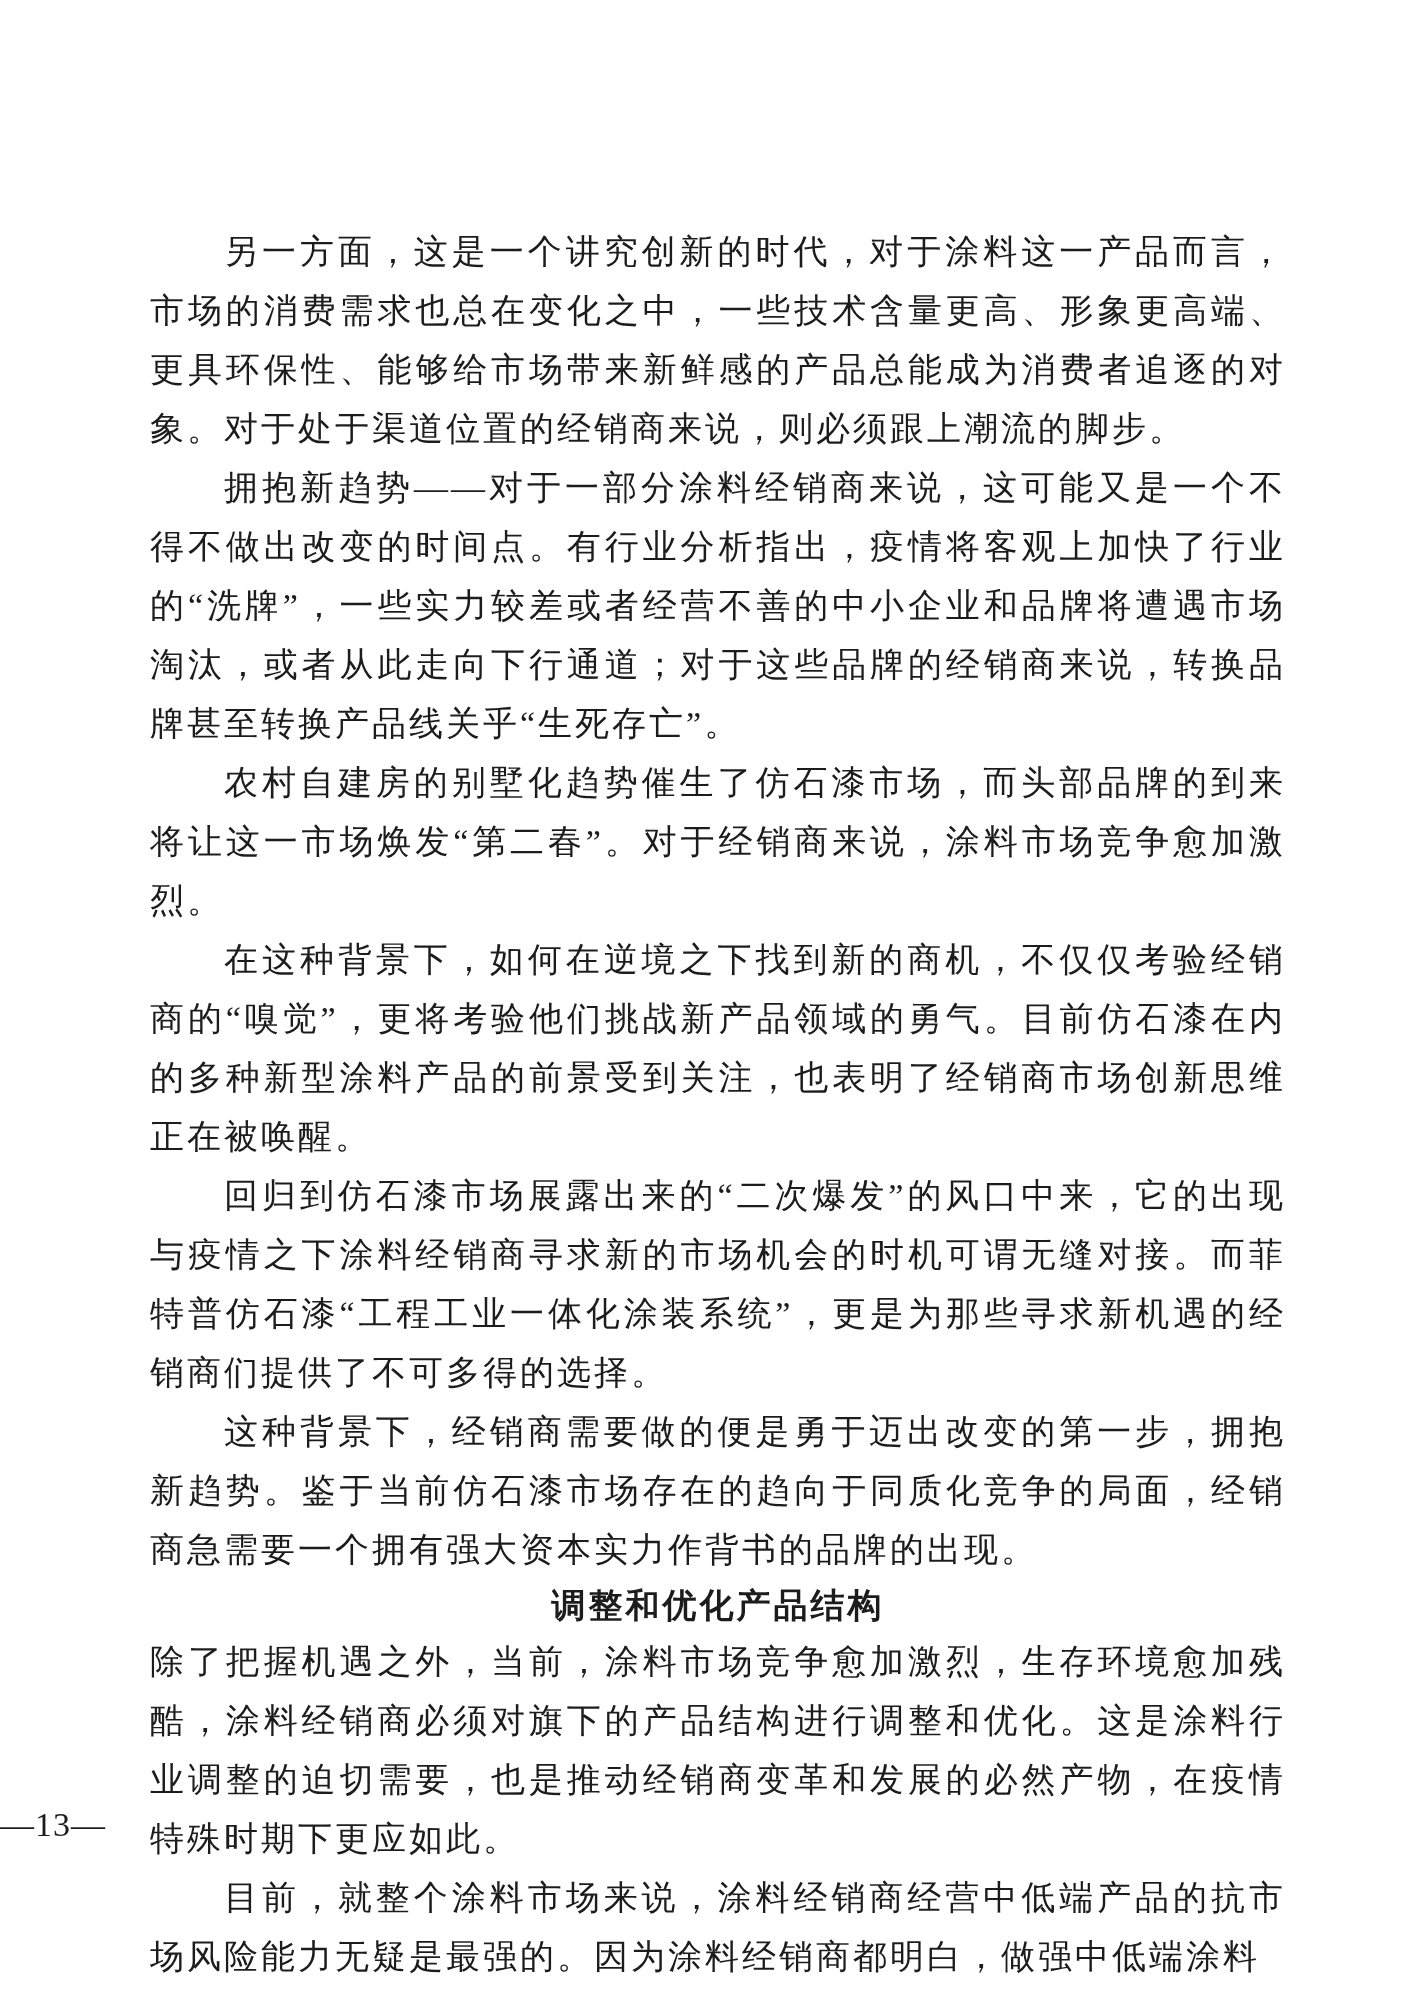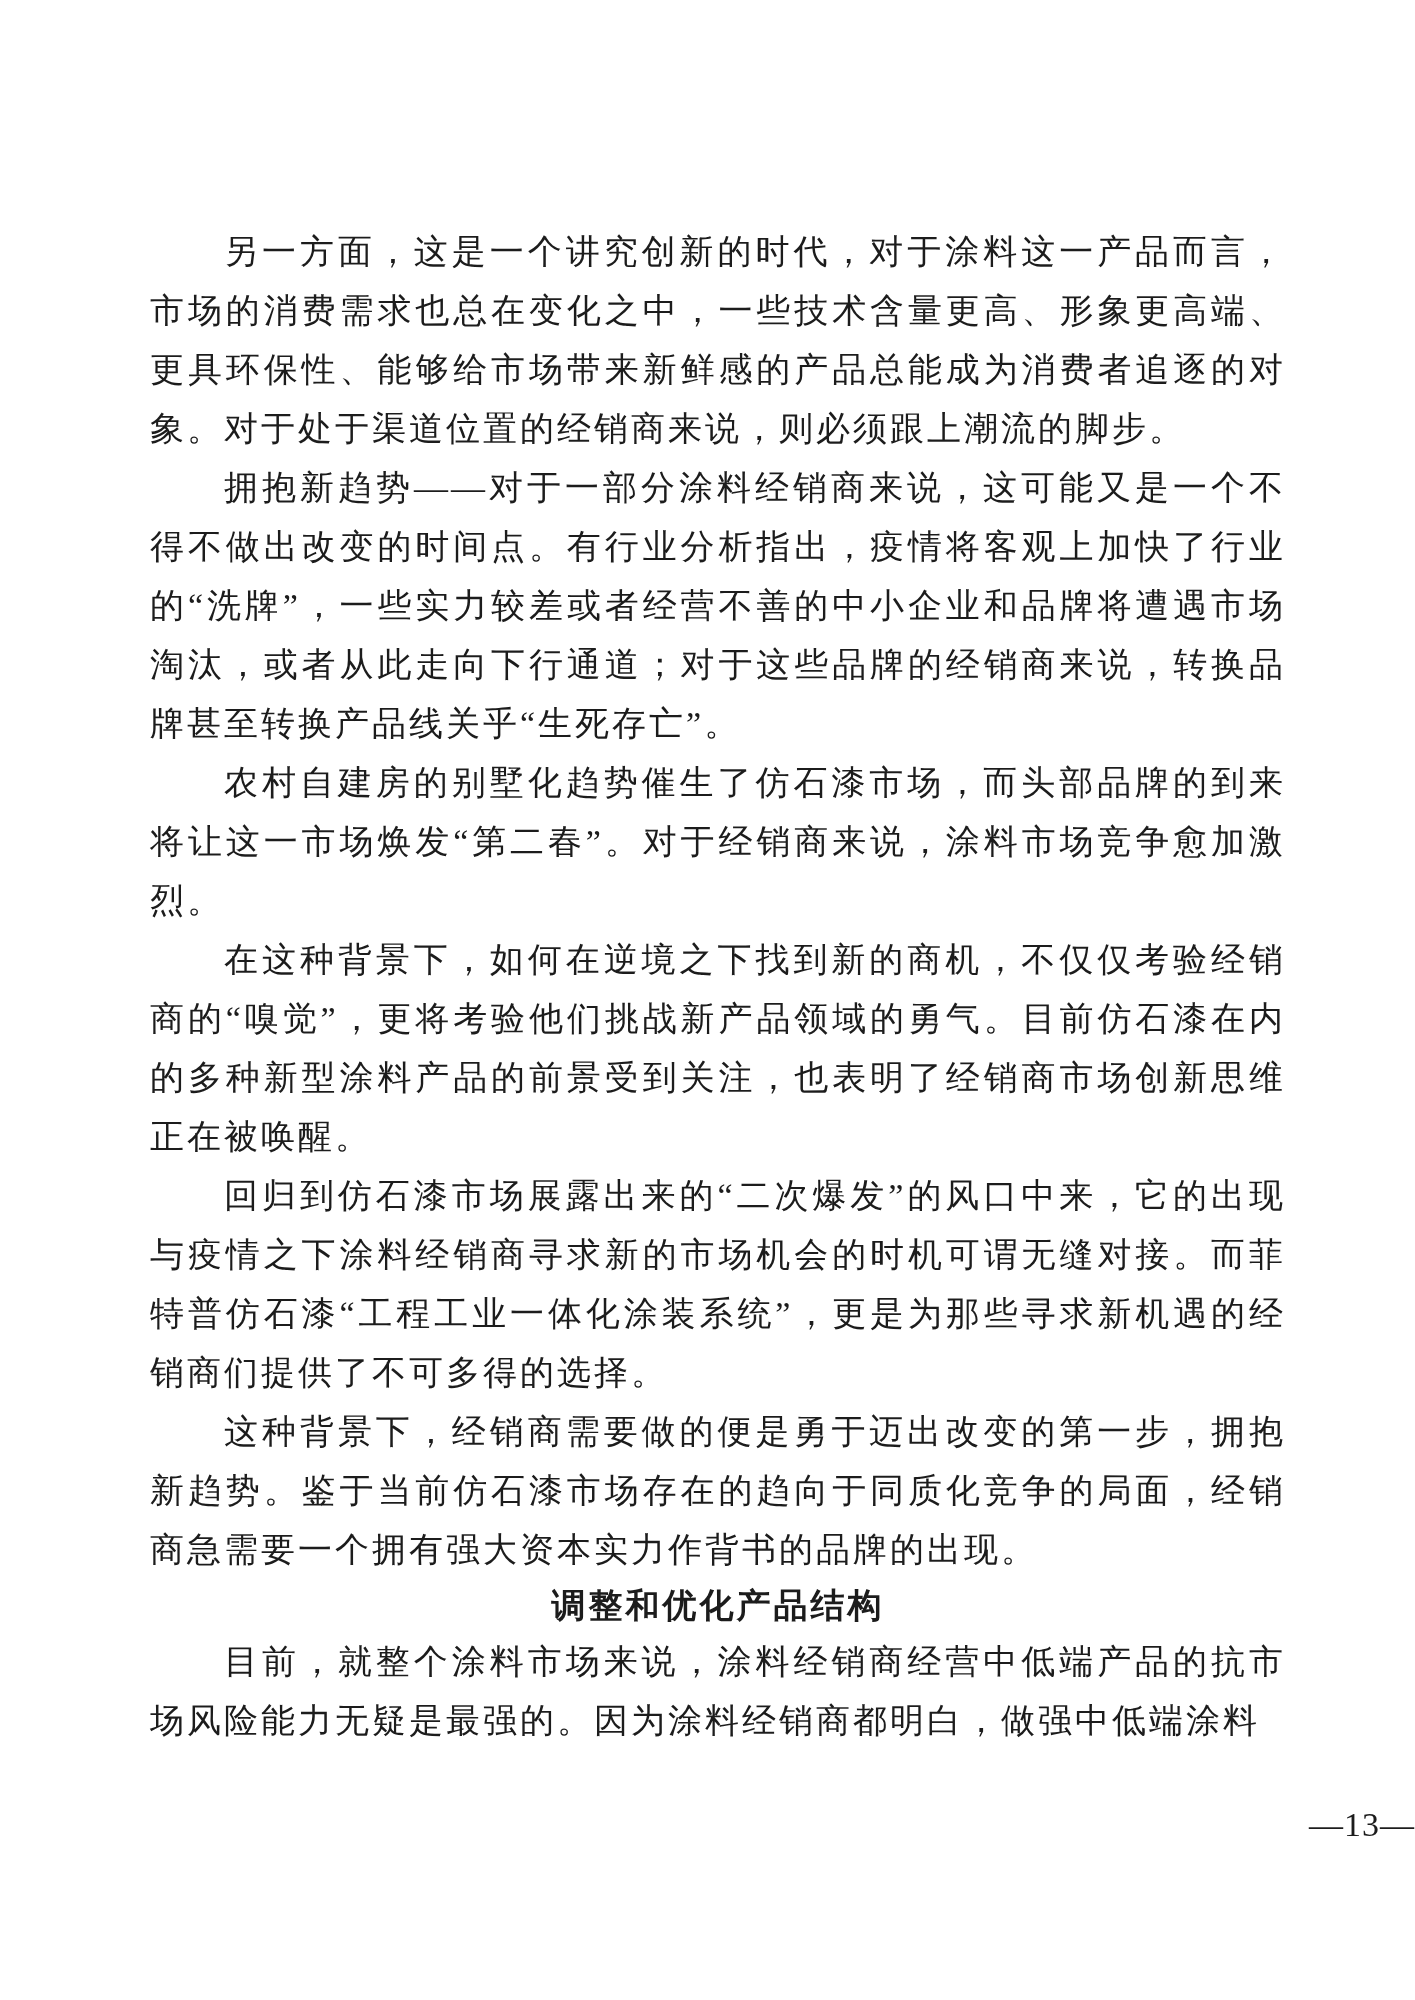--- a/index.html
+++ b/index.html
@@ -39,34 +39,35 @@
     line-height: 53px;
     letter-spacing: 3px;
     font-weight: bold;
     text-align: center;
   }
   .page-footer {
     position: absolute;
     left: 0;
     top: 1805px;
     width: 1415px;
-    text-align: right;
+    text-align: left;
     font-size: 34px;
     line-height: 40px;
     letter-spacing: 1px;
     color: #1c1c1c;
   }
 </style>
 </head>
 <body>
 
 <main class="page-body">
   <p class="para indent">另一方面，这是一个讲究创新的时代，对于涂料这一产品而言，市场的消费需求也总在变化之中，一些技术含量更高、形象更高端、更具环保性、能够给市场带来新鲜感的产品总能成为消费者追逐的对象。对于处于渠道位置的经销商来说，则必须跟上潮流的脚步。</p>
   <p class="para indent">拥抱新趋势——对于一部分涂料经销商来说，这可能又是一个不得不做出改变的时间点。有行业分析指出，疫情将客观上加快了行业的“洗牌”，一些实力较差或者经营不善的中小企业和品牌将遭遇市场淘汰，或者从此走向下行通道；对于这些品牌的经销商来说，转换品牌甚至转换产品线关乎“生死存亡”。</p>
   <p class="para indent">农村自建房的别墅化趋势催生了仿石漆市场，而头部品牌的到来将让这一市场焕发“第二春”。对于经销商来说，涂料市场竞争愈加激烈。</p>
   <p class="para indent">在这种背景下，如何在逆境之下找到新的商机，不仅仅考验经销商的“嗅觉”，更将考验他们挑战新产品领域的勇气。目前仿石漆在内的多种新型涂料产品的前景受到关注，也表明了经销商市场创新思维正在被唤醒。</p>
   <p class="para indent">回归到仿石漆市场展露出来的“二次爆发”的风口中来，它的出现与疫情之下涂料经销商寻求新的市场机会的时机可谓无缝对接。而菲特普仿石漆“工程工业一体化涂装系统”，更是为那些寻求新机遇的经销商们提供了不可多得的选择。</p>
   <p class="para indent">这种背景下，经销商需要做的便是勇于迈出改变的第一步，拥抱新趋势。鉴于当前仿石漆市场存在的趋向于同质化竞争的局面，经销商急需要一个拥有强大资本实力作背书的品牌的出现。</p>
   <h2 class="section-heading">调整和优化产品结构</h2>
+  <p class="para">除了把握机遇之外，当前，涂料市场竞争愈加激烈，生存环境愈加残酷，涂料经销商必须对旗下的产品结构进行调整和优化。这是涂料行业调整的迫切需要，也是推动经销商变革和发展的必然产物，在疫情特殊时期下更应如此。</p>
   <p class="para indent">目前，就整个涂料市场来说，涂料经销商经营中低端产品的抗市场风险能力无疑是最强的。因为涂料经销商都明白，做强中低端涂料</p>
 </main>
 
 <footer class="page-footer">—13—</footer>
 
 </body></html>

